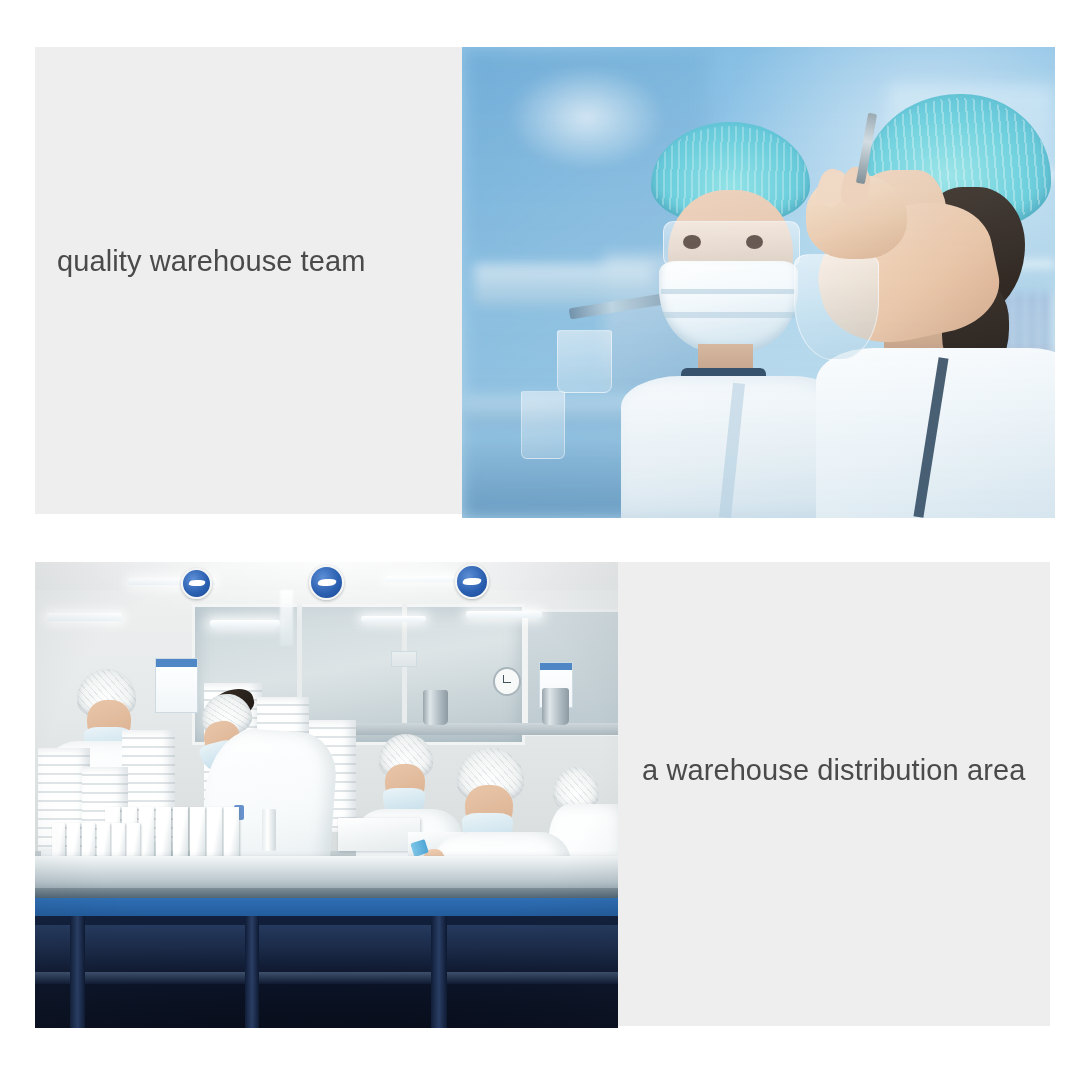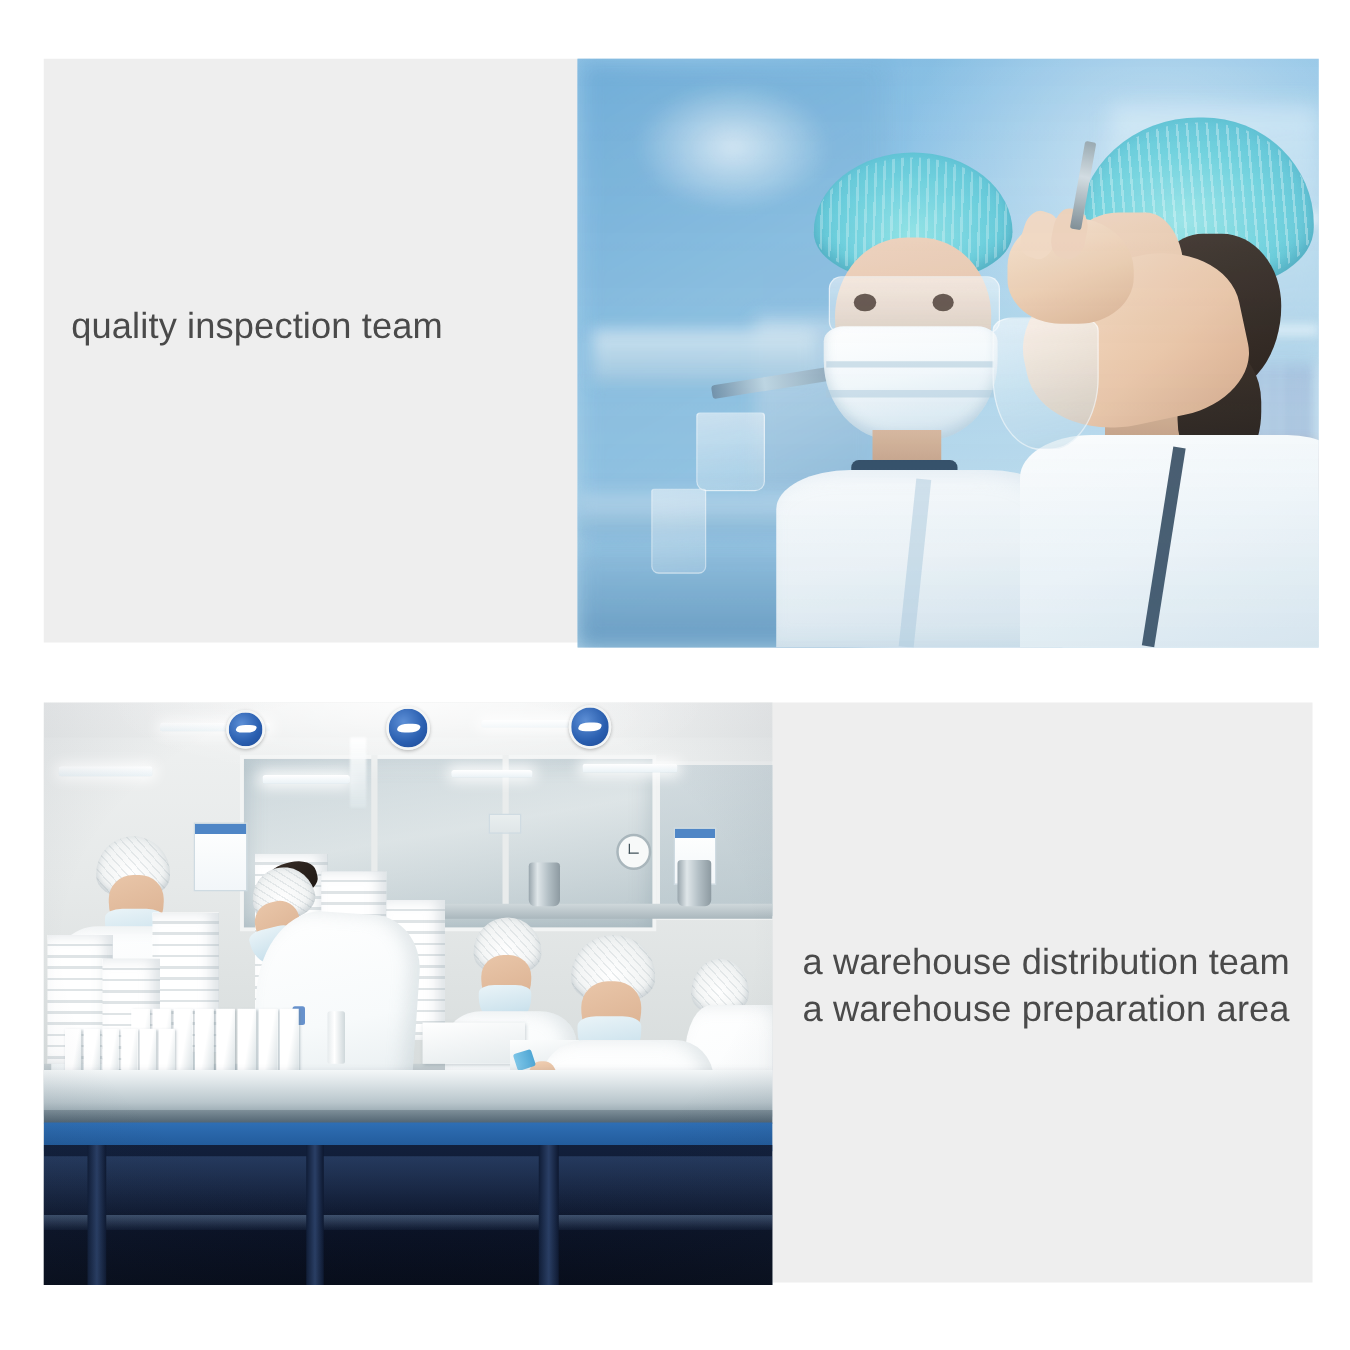--- a/index.html
+++ b/index.html
@@ -602,21 +602,21 @@
   }
 </style>
 </head>
 <body>
 
 <div id="stage">
 
   <div class="gray-panel" id="panel-top" style="left:35px; top:47px; width:437px; height:467px;"></div>
 
   <div class="caption" id="caption-top" style="left:57px; top:243px; width:400px;">
-    <span class="line">quality inspection team</span>
+    <span class="line">quality warehouse team</span>
   </div>
 
   <div class="photo" id="photo-lab">
 
     <div class="lab-layer" id="lab-wall-left"></div>
     <div class="lab-layer" id="lab-window-glare"></div>
     <div class="lab-layer" id="lab-cabinet"></div>
     <div class="lab-layer" id="lab-shelf-a"></div>
     <div class="lab-layer" id="lab-shelf-b"></div>
     <div class="lab-layer" id="lab-bench-front"></div>
@@ -665,22 +665,21 @@
     <div class="lab-layer" id="hand-grip"></div>
     <div class="lab-layer" id="finger-a"></div>
     <div class="lab-layer" id="finger-b"></div>
     <div class="lab-layer" id="tweezers"></div>
     <div class="lab-layer" id="lab-soft-blur"></div>
   </div>
 
   <div class="gray-panel" id="panel-bottom" style="left:600px; top:562px; width:450px; height:464px;"></div>
 
   <div class="caption" id="caption-bottom" style="left:642px; top:752px; width:400px;">
-    <span class="line">a warehouse distribution team</span>
-    <span class="line">a warehouse preparation area</span>
+    <span class="line">a warehouse distribution area</span>
   </div>
 
   <div class="photo" id="photo-warehouse">
 
     <div class="wh" id="wh-ceiling"></div>
     <div class="wh" id="wh-wall"></div>
     <div class="wh" id="wh-glasswall"></div>
     <div class="wh" id="wh-glass-mullion1"></div>
     <div class="wh" id="wh-glass-mullion2"></div>
     <div class="wh" id="wh-glasswall2"></div>

